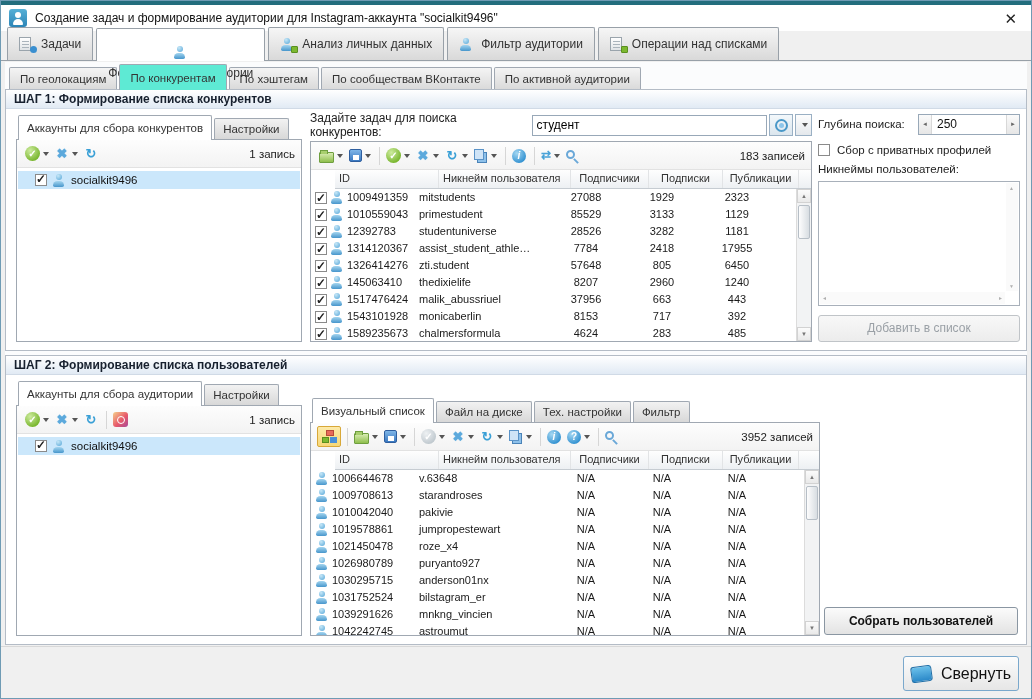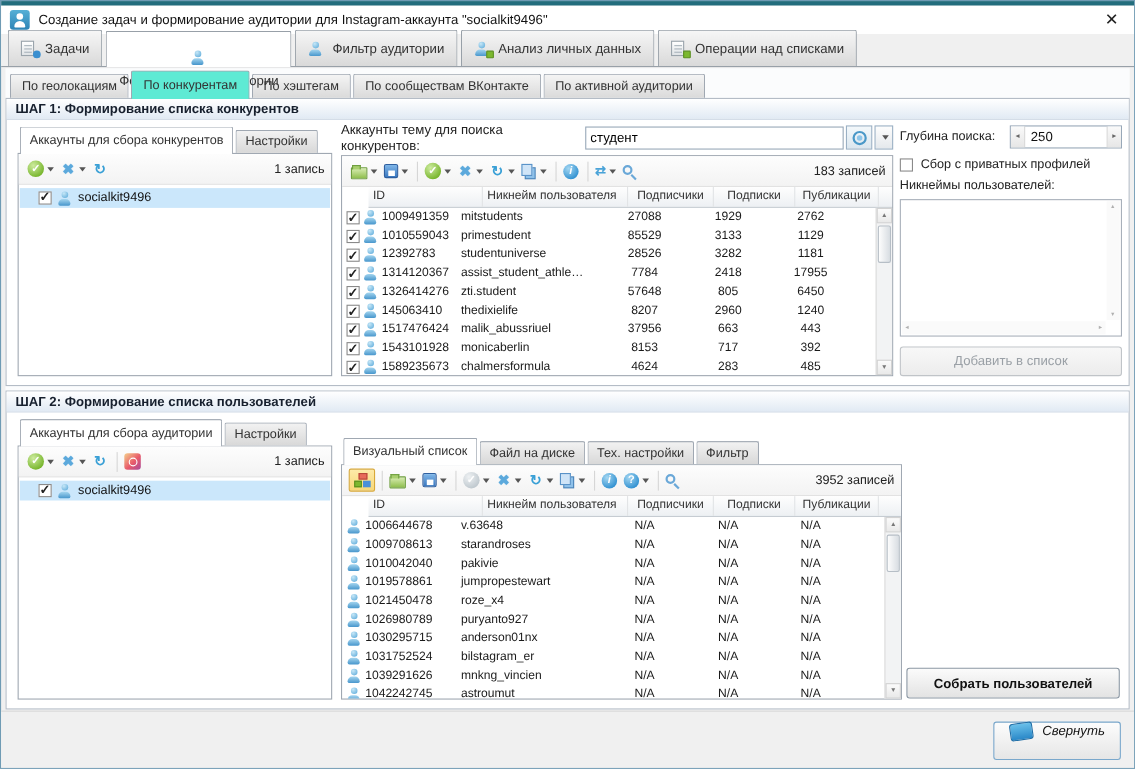--- a/index.html
+++ b/index.html
@@ -125,21 +125,21 @@
   .mini-v { position:absolute; top:1px; bottom:14px; right:1px; width:12px; background:#fafafa; }
   .mini-h { position:absolute; left:1px; right:14px; bottom:1px; height:12px; background:#fafafa; }
   .mini-ar { position:absolute; font-size:5px; color:#b0b0b0; }
   .btn { border:1px solid #9aa4ae; border-radius:3px; background:linear-gradient(#fbfbfb,#e3e3e3); font-size:12px; color:#111; text-align:center; font-family:"Liberation Sans",sans-serif; }
   .add-btn { position:absolute; bottom:0; left:0; right:0; height:27px; line-height:25px; border-color:#c0c4c8; color:#9aa0a6; background:linear-gradient(#f8f8f8,#ececec); }
 
   .s2-table { position:absolute; left:304px; top:40px; width:510px; bottom:8px; }
   .collect-btn { position:absolute; left:818px; right:8px; top:251px; height:28px; line-height:26px; font-weight:bold; border-color:#8a96a2; }
 
   .footer { position:absolute; left:0; right:0; bottom:0; height:52px; background:#f0f0f0; border-top:1px solid #d8d8d8; }
-  .minimize-btn { position:absolute; right:12px; top:9px; width:116px; height:35px; border:1px solid #7aa8cc; border-radius:3px; background:linear-gradient(#fcfcfc,#e6e6e6); display:flex; justify-content:center; gap:9px; font-size:12px; color:#111;font-style:italic; }
+  .minimize-btn { position:absolute; right:12px; top:9px; width:116px; height:35px; border:1px solid #7aa8cc; border-radius:3px; background:linear-gradient(#fcfcfc,#e6e6e6); display:flex; align-items:center; justify-content:center; gap:9px; font-size:16px; color:#111; }
   .min-icon { width:21px; height:16px; background:linear-gradient(#6ac0ea,#2a88c8); border:1px solid #1f6fa8; border-radius:3px; transform:rotate(-8deg); }
 </style>
 </head>
 <body>
 
 <div class="window">
   <div class="top-accent"></div>
 
   <div class="titlebar">
     <span class="app-icon"></span>
@@ -150,26 +150,26 @@
   <div class="maintabs">
     <div class="mtab">
       <span class="tabico"><span class="ico ico-doc"></span><span class="badge blue"></span></span>
       <span>Задачи</span>
     </div>
     <div class="mtab active">
       <span class="tabico"><span class="ico ico-person"></span></span>
       <span>Формирование аудитории</span>
     </div>
     <div class="mtab">
+      <span class="tabico"><span class="ico ico-person"></span><span class="badge green"></span></span>
+      <span>Анализ личных данных</span>
+    </div>
+    <div class="mtab">
       <span class="tabico"><span class="ico ico-person"></span></span>
       <span>Фильтр аудитории</span>
-    </div>
-    <div class="mtab">
-      <span class="tabico"><span class="ico ico-person"></span><span class="badge green"></span></span>
-      <span>Анализ личных данных</span>
     </div>
     <div class="mtab">
       <span class="tabico"><span class="ico ico-doc"></span><span class="badge green"></span></span>
       <span>Операции над списками</span>
     </div>
   </div>
 
   <div class="content">
     <div class="subtabs">
       <div class="stab">
@@ -215,21 +215,21 @@
           <div class="list-row">
             <span class="cb checked"></span>
             <span class="ico ico-person"></span>
             <span>socialkit9496</span>
           </div>
         </div>
       </div>
 
       <div class="s1-mid">
         <div class="search-row">
-          <span>Аккаунты тему для поиска конкурентов:</span>
+          <span>Задайте задач для поиска конкурентов:</span>
           <input class="search-input" value="студент" style="">
           <span class="sq-btn">
               <span class="swirl"></span>
             </span>
           <span class="dd-btn">
               <span class="caret"></span>
             </span>
         </div>
         <div class="mid-box">
           <div class="toolbar">
@@ -282,21 +282,21 @@
           <div class="tbody tb1">
               <div class="trow">
                 <div class="tcell c-id">
                   <span class="cb checked"></span>
                   <span class="ico ico-person"></span>
                   <span>1009491359</span>
                 </div>
                 <div class="tcell c-nick">mitstudents</div>
                 <div class="tcell c-subs">27088</div>
                 <div class="tcell c-follow">1929</div>
-                <div class="tcell c-posts">2762</div>
+                <div class="tcell c-posts">2323</div>
               </div>
               <div class="trow">
                 <div class="tcell c-id">
                   <span class="cb checked"></span>
                   <span class="ico ico-person"></span>
                   <span>1010559043</span>
                 </div>
                 <div class="tcell c-nick">primestudent</div>
                 <div class="tcell c-subs">85529</div>
                 <div class="tcell c-follow">3133</div>

